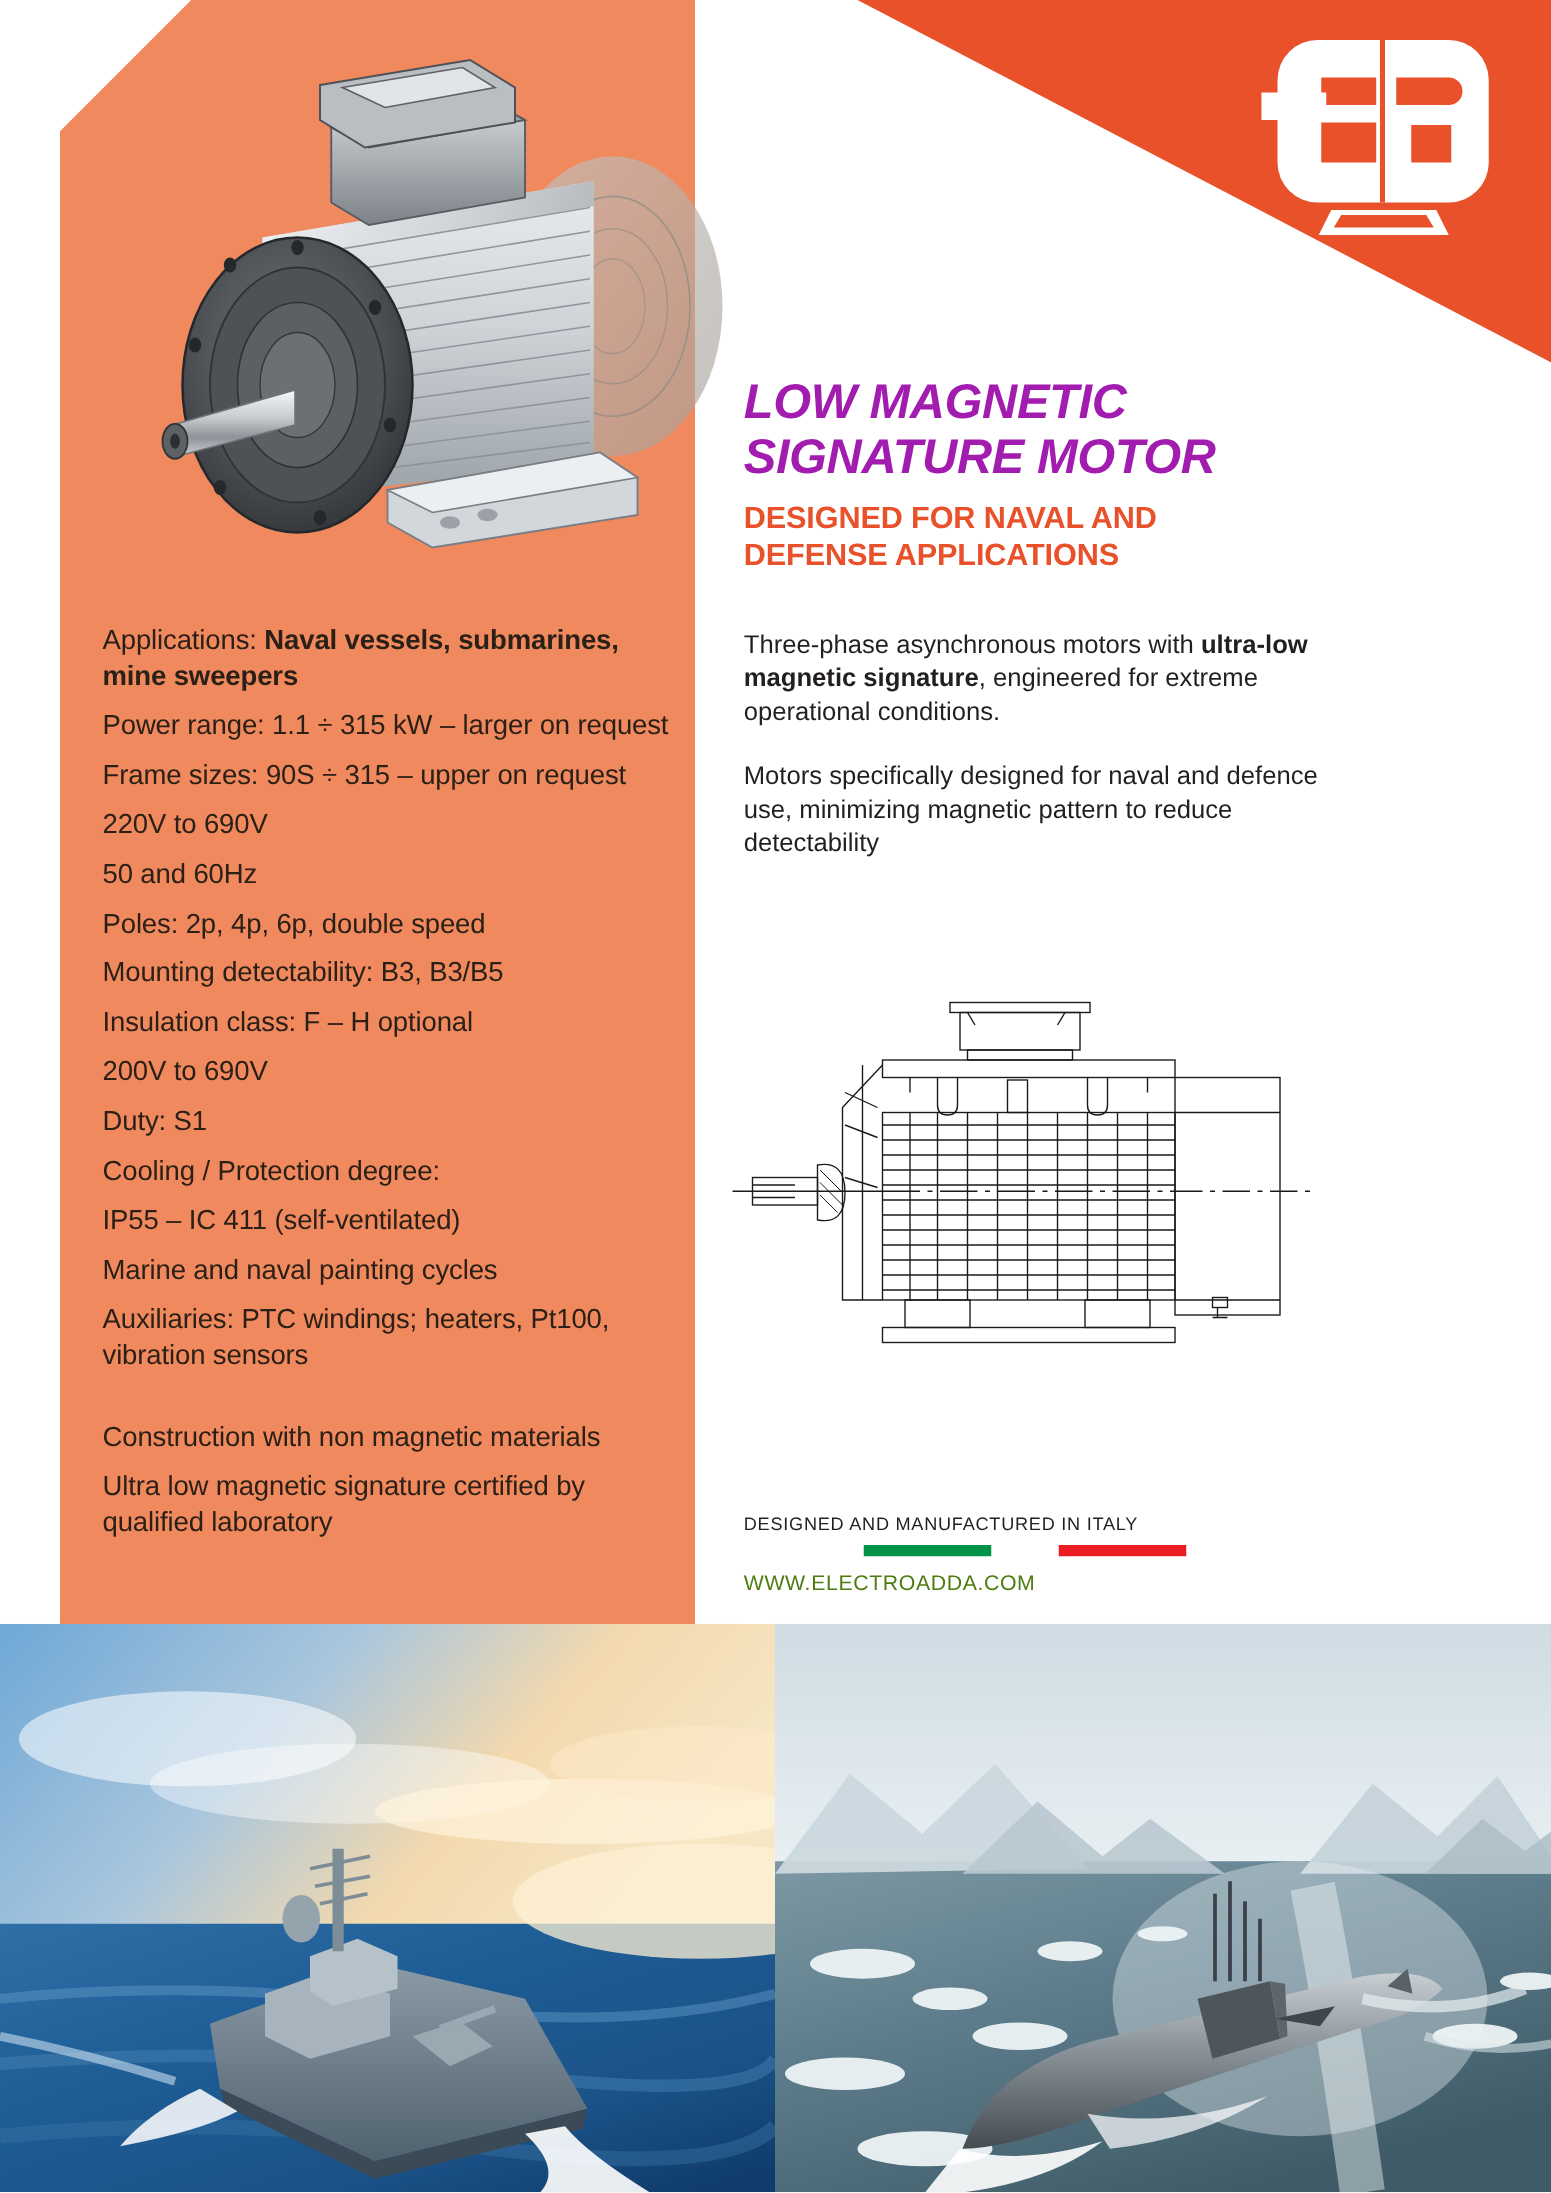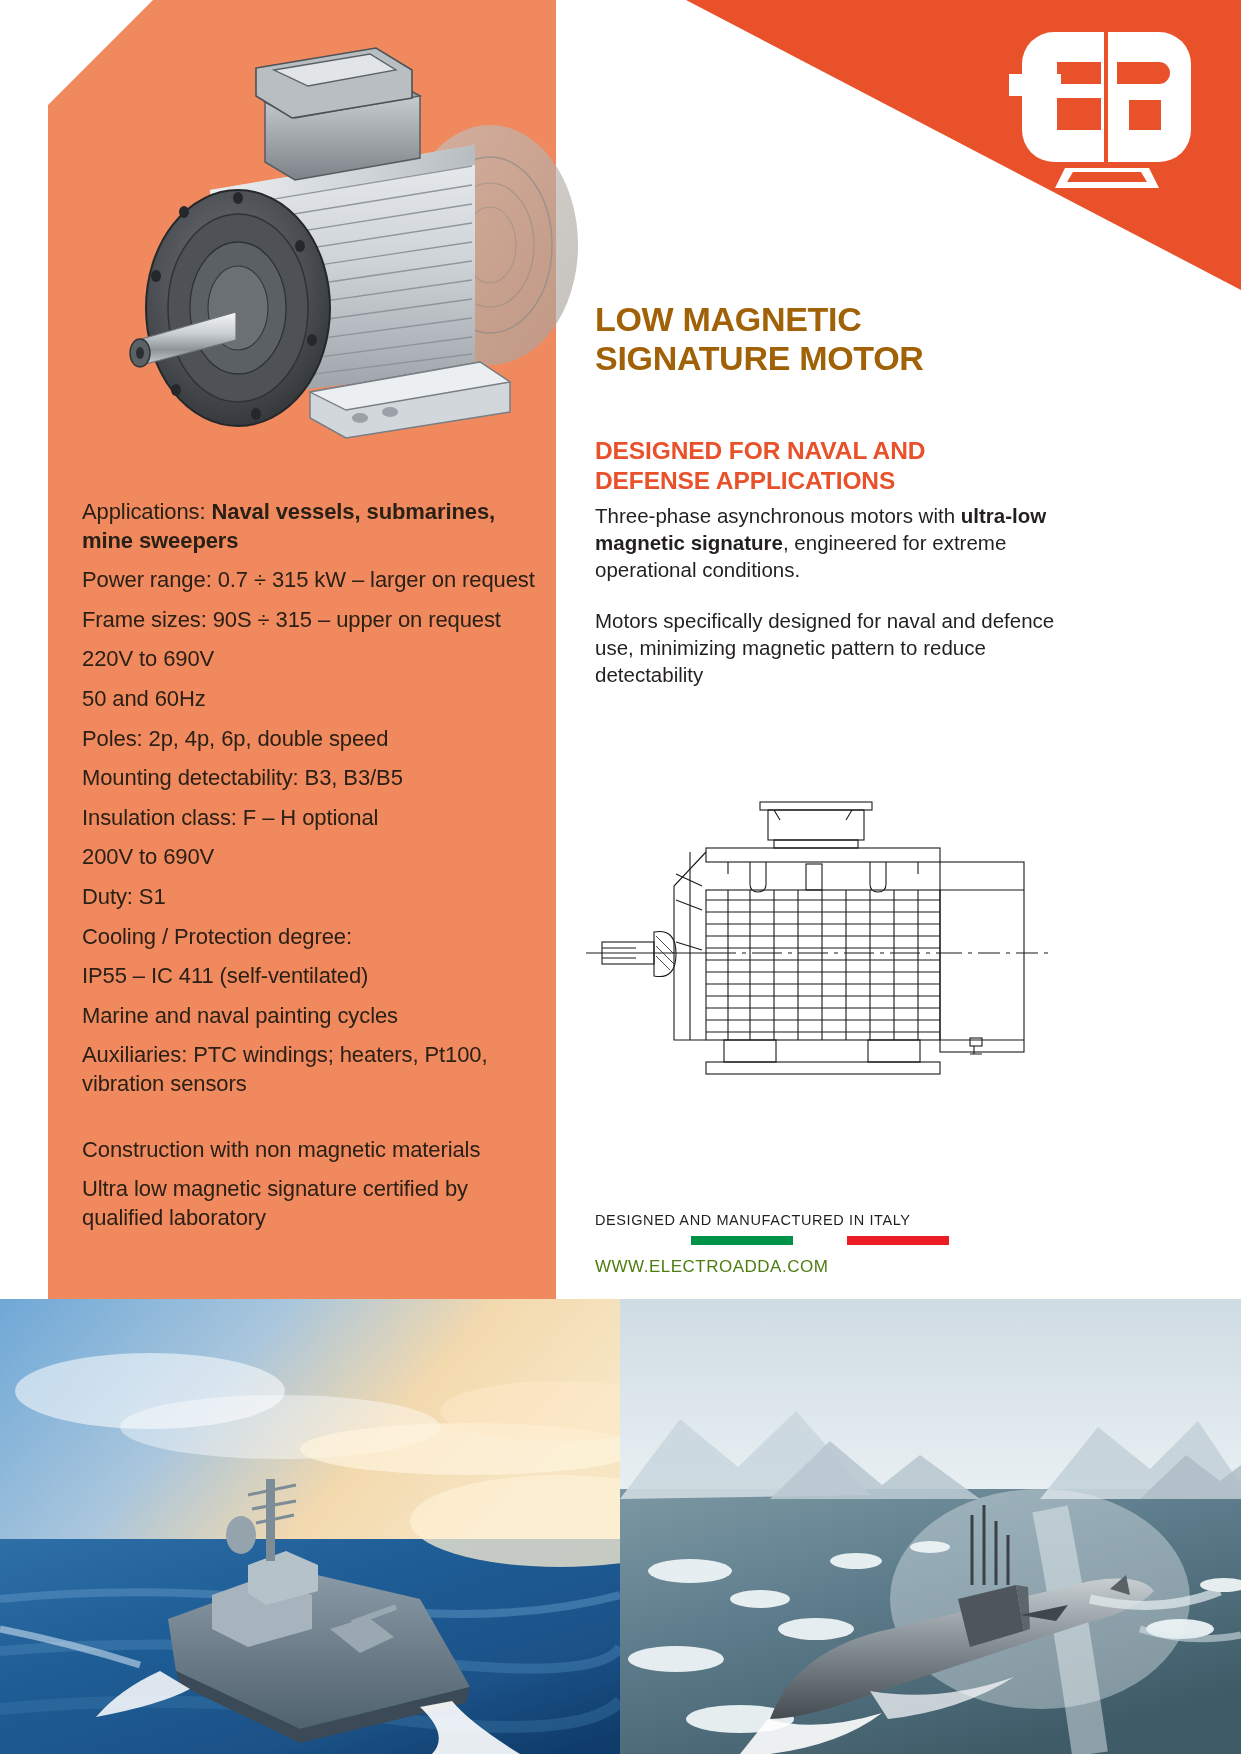--- a/index.html
+++ b/index.html
@@ -80,31 +80,32 @@
   }
   .spec-line b { font-weight: 700; }
   .spec-gap { height: 26px; }
 
   
   .headline {
     position: absolute;
     left: 595px;
     top: 300px;
     width: 450px;
-    font-size: 34px;
+    font-size: 39px;
     line-height: 1.14;
     font-weight: 700;
-    color: #a16207;
+    color: #a21caf;
     letter-spacing: -0.3px;
     z-index: 4;
+    font-style: italic;
   }
   .subhead {
     position: absolute;
     left: 595px;
-    top: 436px;
+    top: 400px;
     width: 420px;
     font-size: 24.5px;
     line-height: 1.22;
     font-weight: 700;
     color: #e8512a;
     letter-spacing: -0.1px;
     z-index: 4;
   }
   .body-copy {
     position: absolute;
@@ -299,21 +300,21 @@
       <ellipse cx="330" cy="372" rx="8" ry="5" fill="#9ba1a7"></ellipse>
     </svg>
   </div>
 
   <div class="spec-list">
 
     <div class="spec-line">
       <span>Applications: </span><b>Naval vessels, submarines, mine sweepers</b>
     </div>
 
-    <div class="spec-line">Power range: 0.7 ÷ 315 kW – larger on request</div>
+    <div class="spec-line">Power range: 1.1 ÷ 315 kW – larger on request</div>
     <div class="spec-line">Frame sizes: 90S ÷ 315 – upper on request</div>
     <div class="spec-line">220V to 690V</div>
     <div class="spec-line">50 and 60Hz</div>
     <div class="spec-line">Poles: 2p, 4p, 6p, double speed</div>
     <div class="spec-line">Mounting detectability: B3, B3/B5</div>
     <div class="spec-line">Insulation class: F – H optional</div>
     <div class="spec-line">200V to 690V</div>
     <div class="spec-line">Duty: S1</div>
     <div class="spec-line">Cooling / Protection degree:</div>
     <div class="spec-line">IP55 – IC 411 (self-ventilated)</div>

